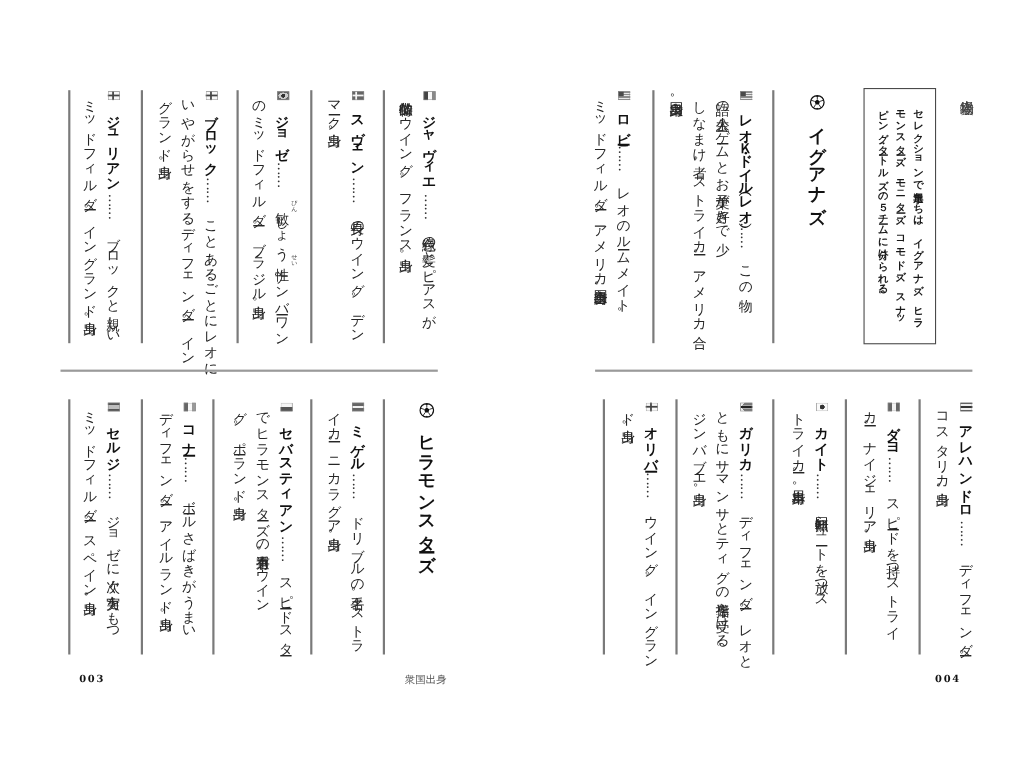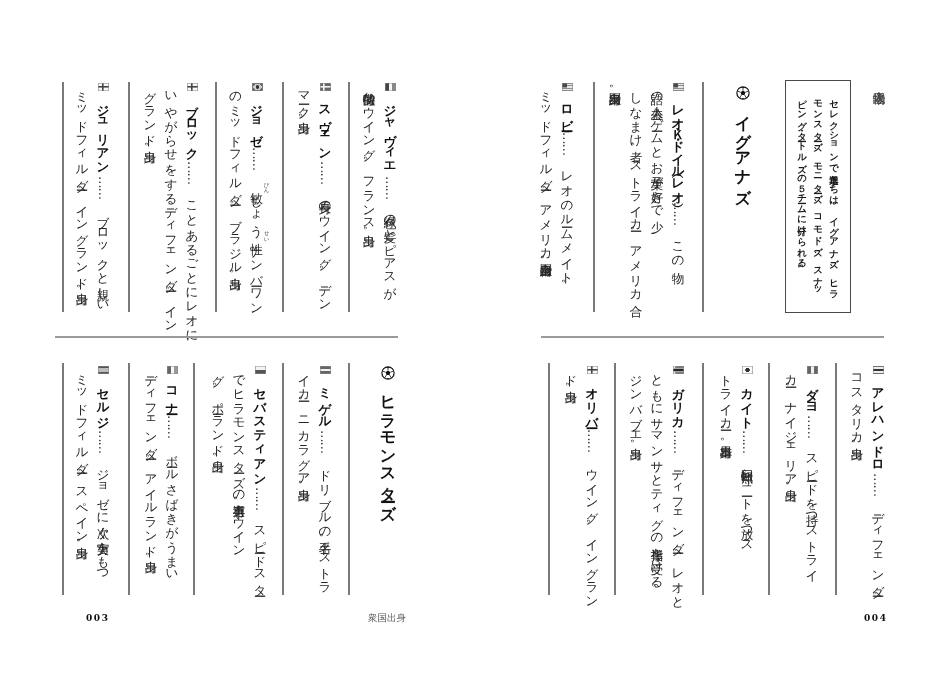--- a/index.html
+++ b/index.html
@@ -35,21 +35,21 @@
   .flag[data-flag="brazil"]{background:radial-gradient(circle at 50% 50%,#333 0 1.7px,transparent 1.9px),radial-gradient(ellipse 4.5px 3px at 50% 50%,#ccc 0 95%,transparent 100%),#666;}
   .flag[data-flag="nicaragua"]{background:linear-gradient(to bottom,#666 0 2.7px,#f2f2f2 2.7px 5.3px,#666 5.3px);}
   .flag[data-flag="poland"]{background:linear-gradient(to bottom,#f5f5f5 0 4px,#555 4px);}
   .flag[data-flag="ireland"]{background:linear-gradient(to right,#666 0 3.7px,#f7f7f7 3.7px 7.3px,#999 7.3px);}
   .flag[data-flag="spain"]{background:linear-gradient(to bottom,#555 0 2px,#bdbdbd 2px 6px,#555 6px);}
   .vline{position:absolute;width:1.5px;background:#7a7a7a;}
   .vline.t{top:82px;height:230px;}
   .vline.b{top:363px;height:232px;}
   .hline{position:absolute;top:336px;height:2px;background:#9a9a9a;}
   .pnum{position:absolute;top:613px;font-family:"DejaVu Serif","Liberation Serif",serif;font-weight:bold;
-        font-size:9px;letter-spacing:1.6px;color:#111;margin-left:14px;}
+        font-size:9px;letter-spacing:1.6px;color:#111;}
   .footer{position:absolute;top:612px;left:368px;font-size:9.5px;color:#555;}
 </style>
 </head>
 <body>
 
 <div class="v section-title" style="right:50px;top:82px;">登場人物</div>
 
 <div class="intro-box">
   <span class="bl">セレクションで選手たちは、イグアナズ、ヒラ</span>
   <span class="bl">モンスターズ、モニターズ、コモドズ、スナッ</span>

